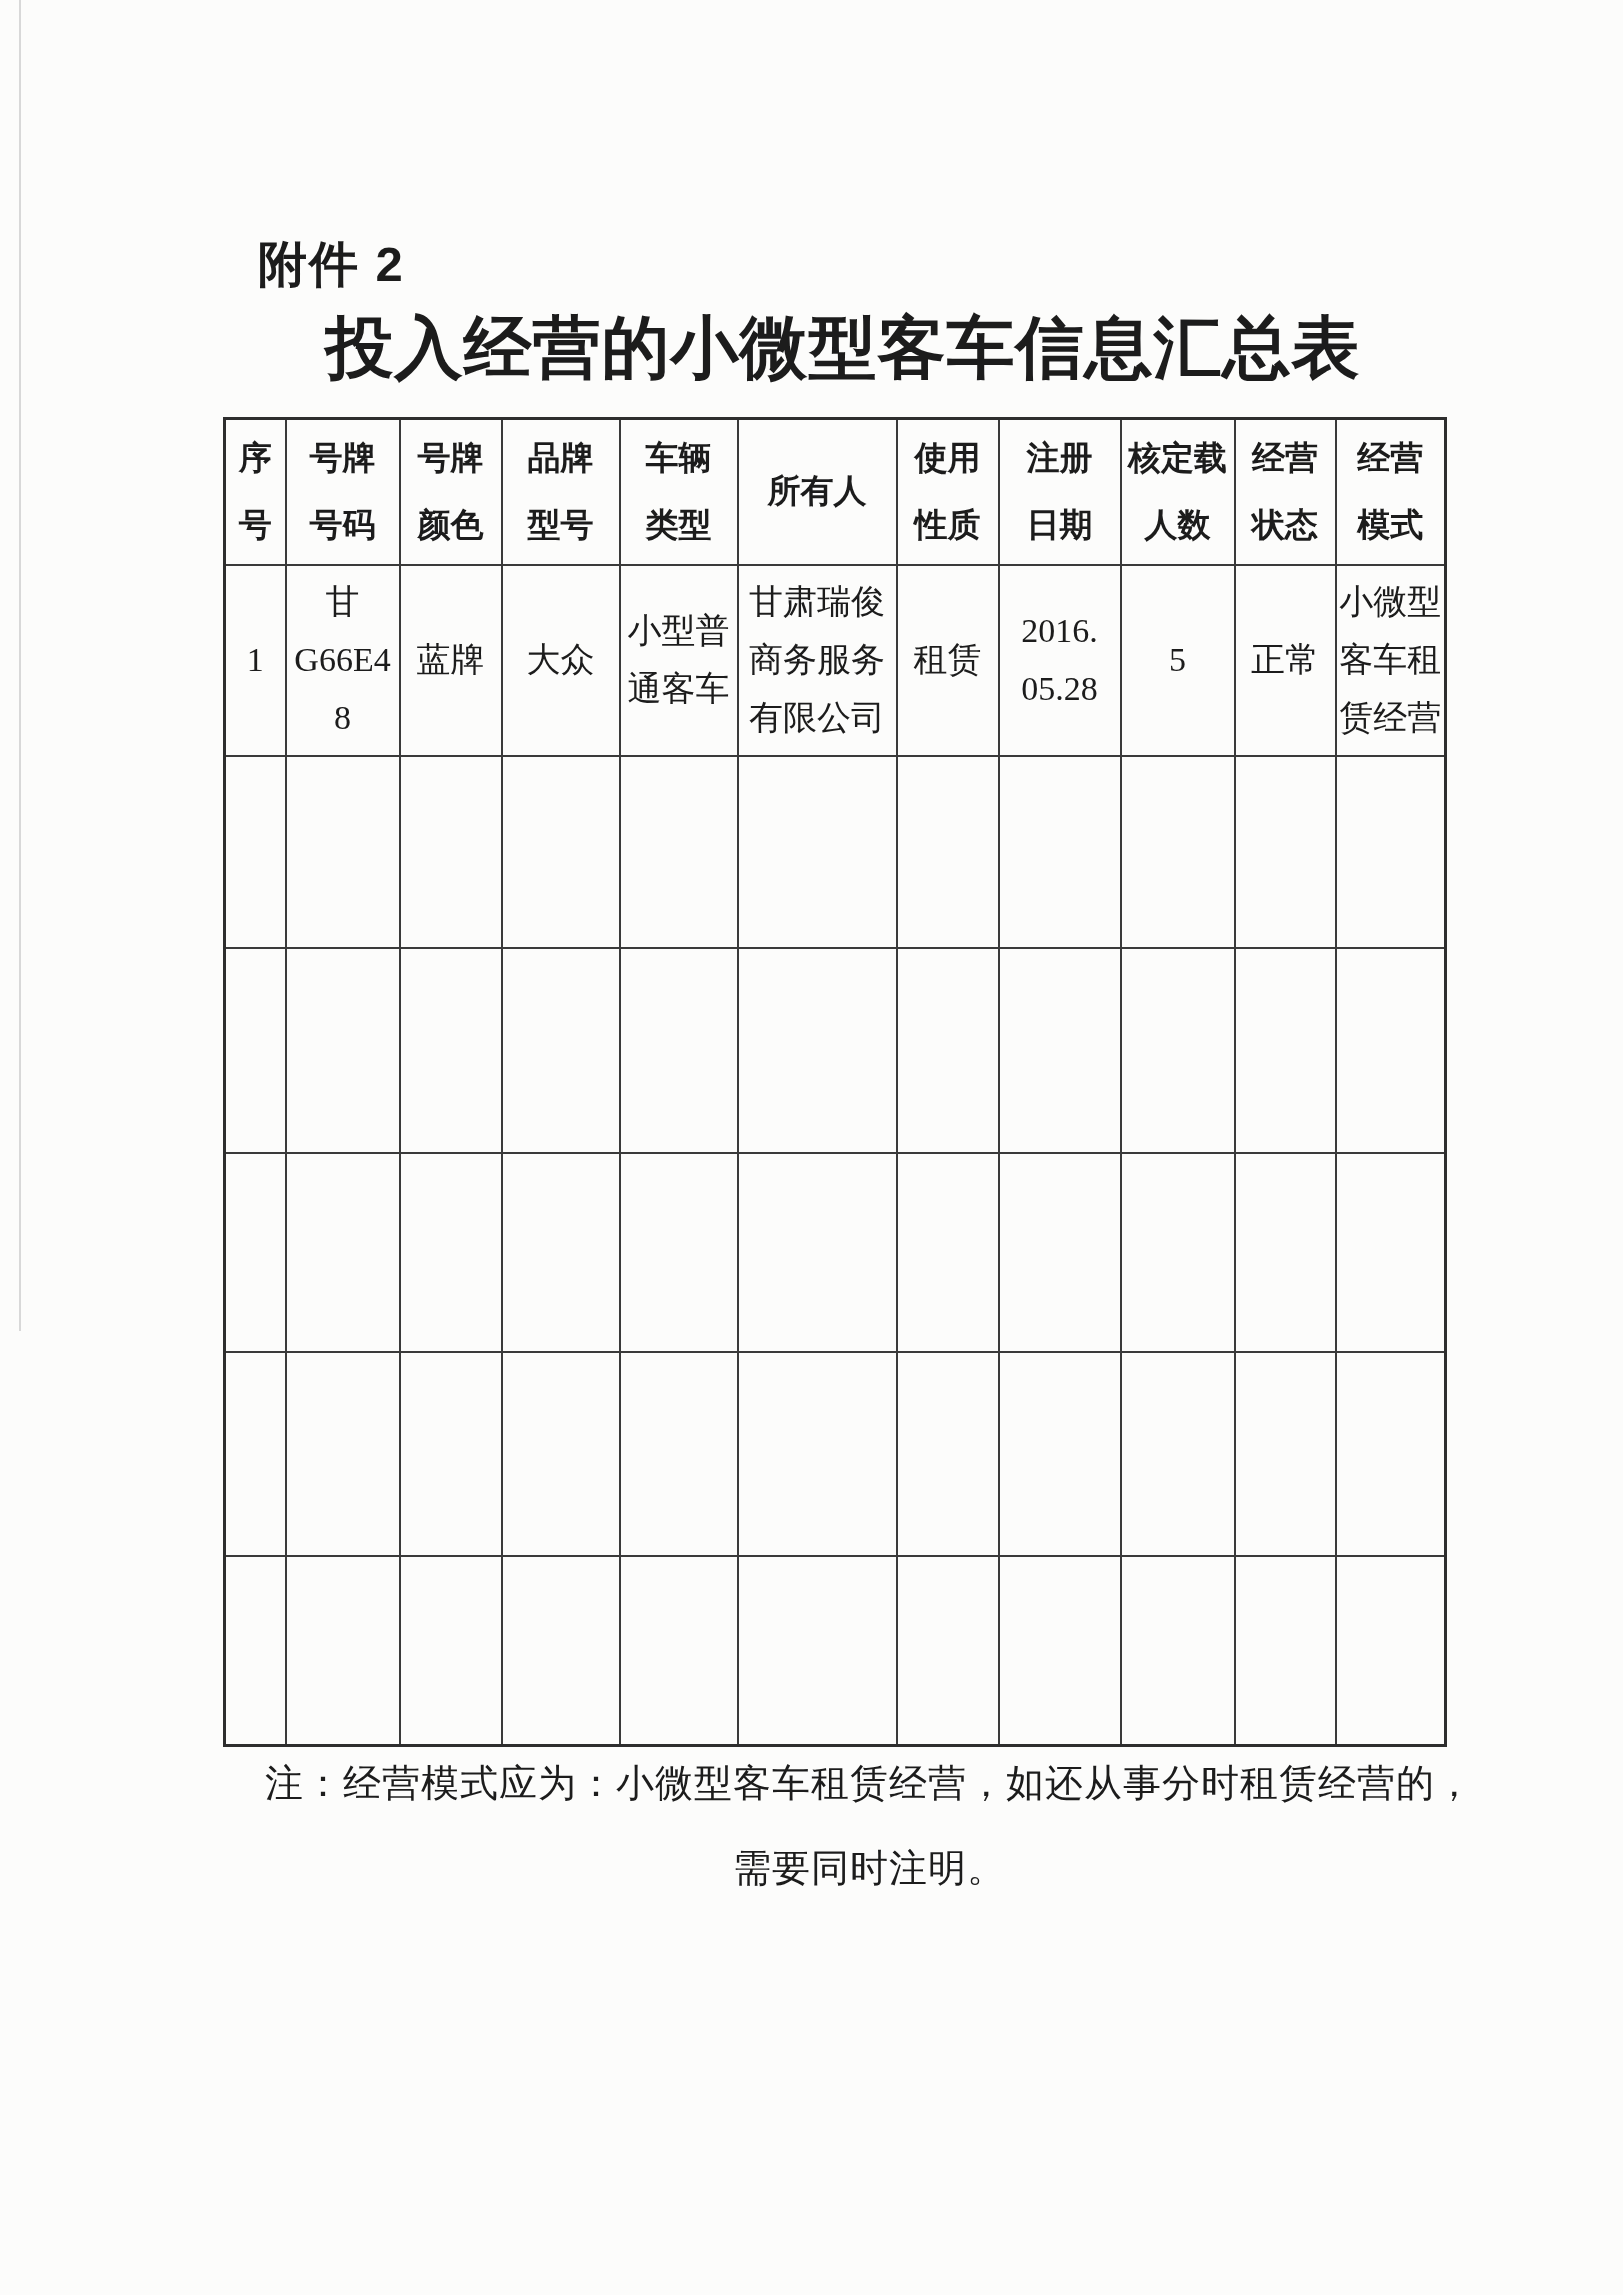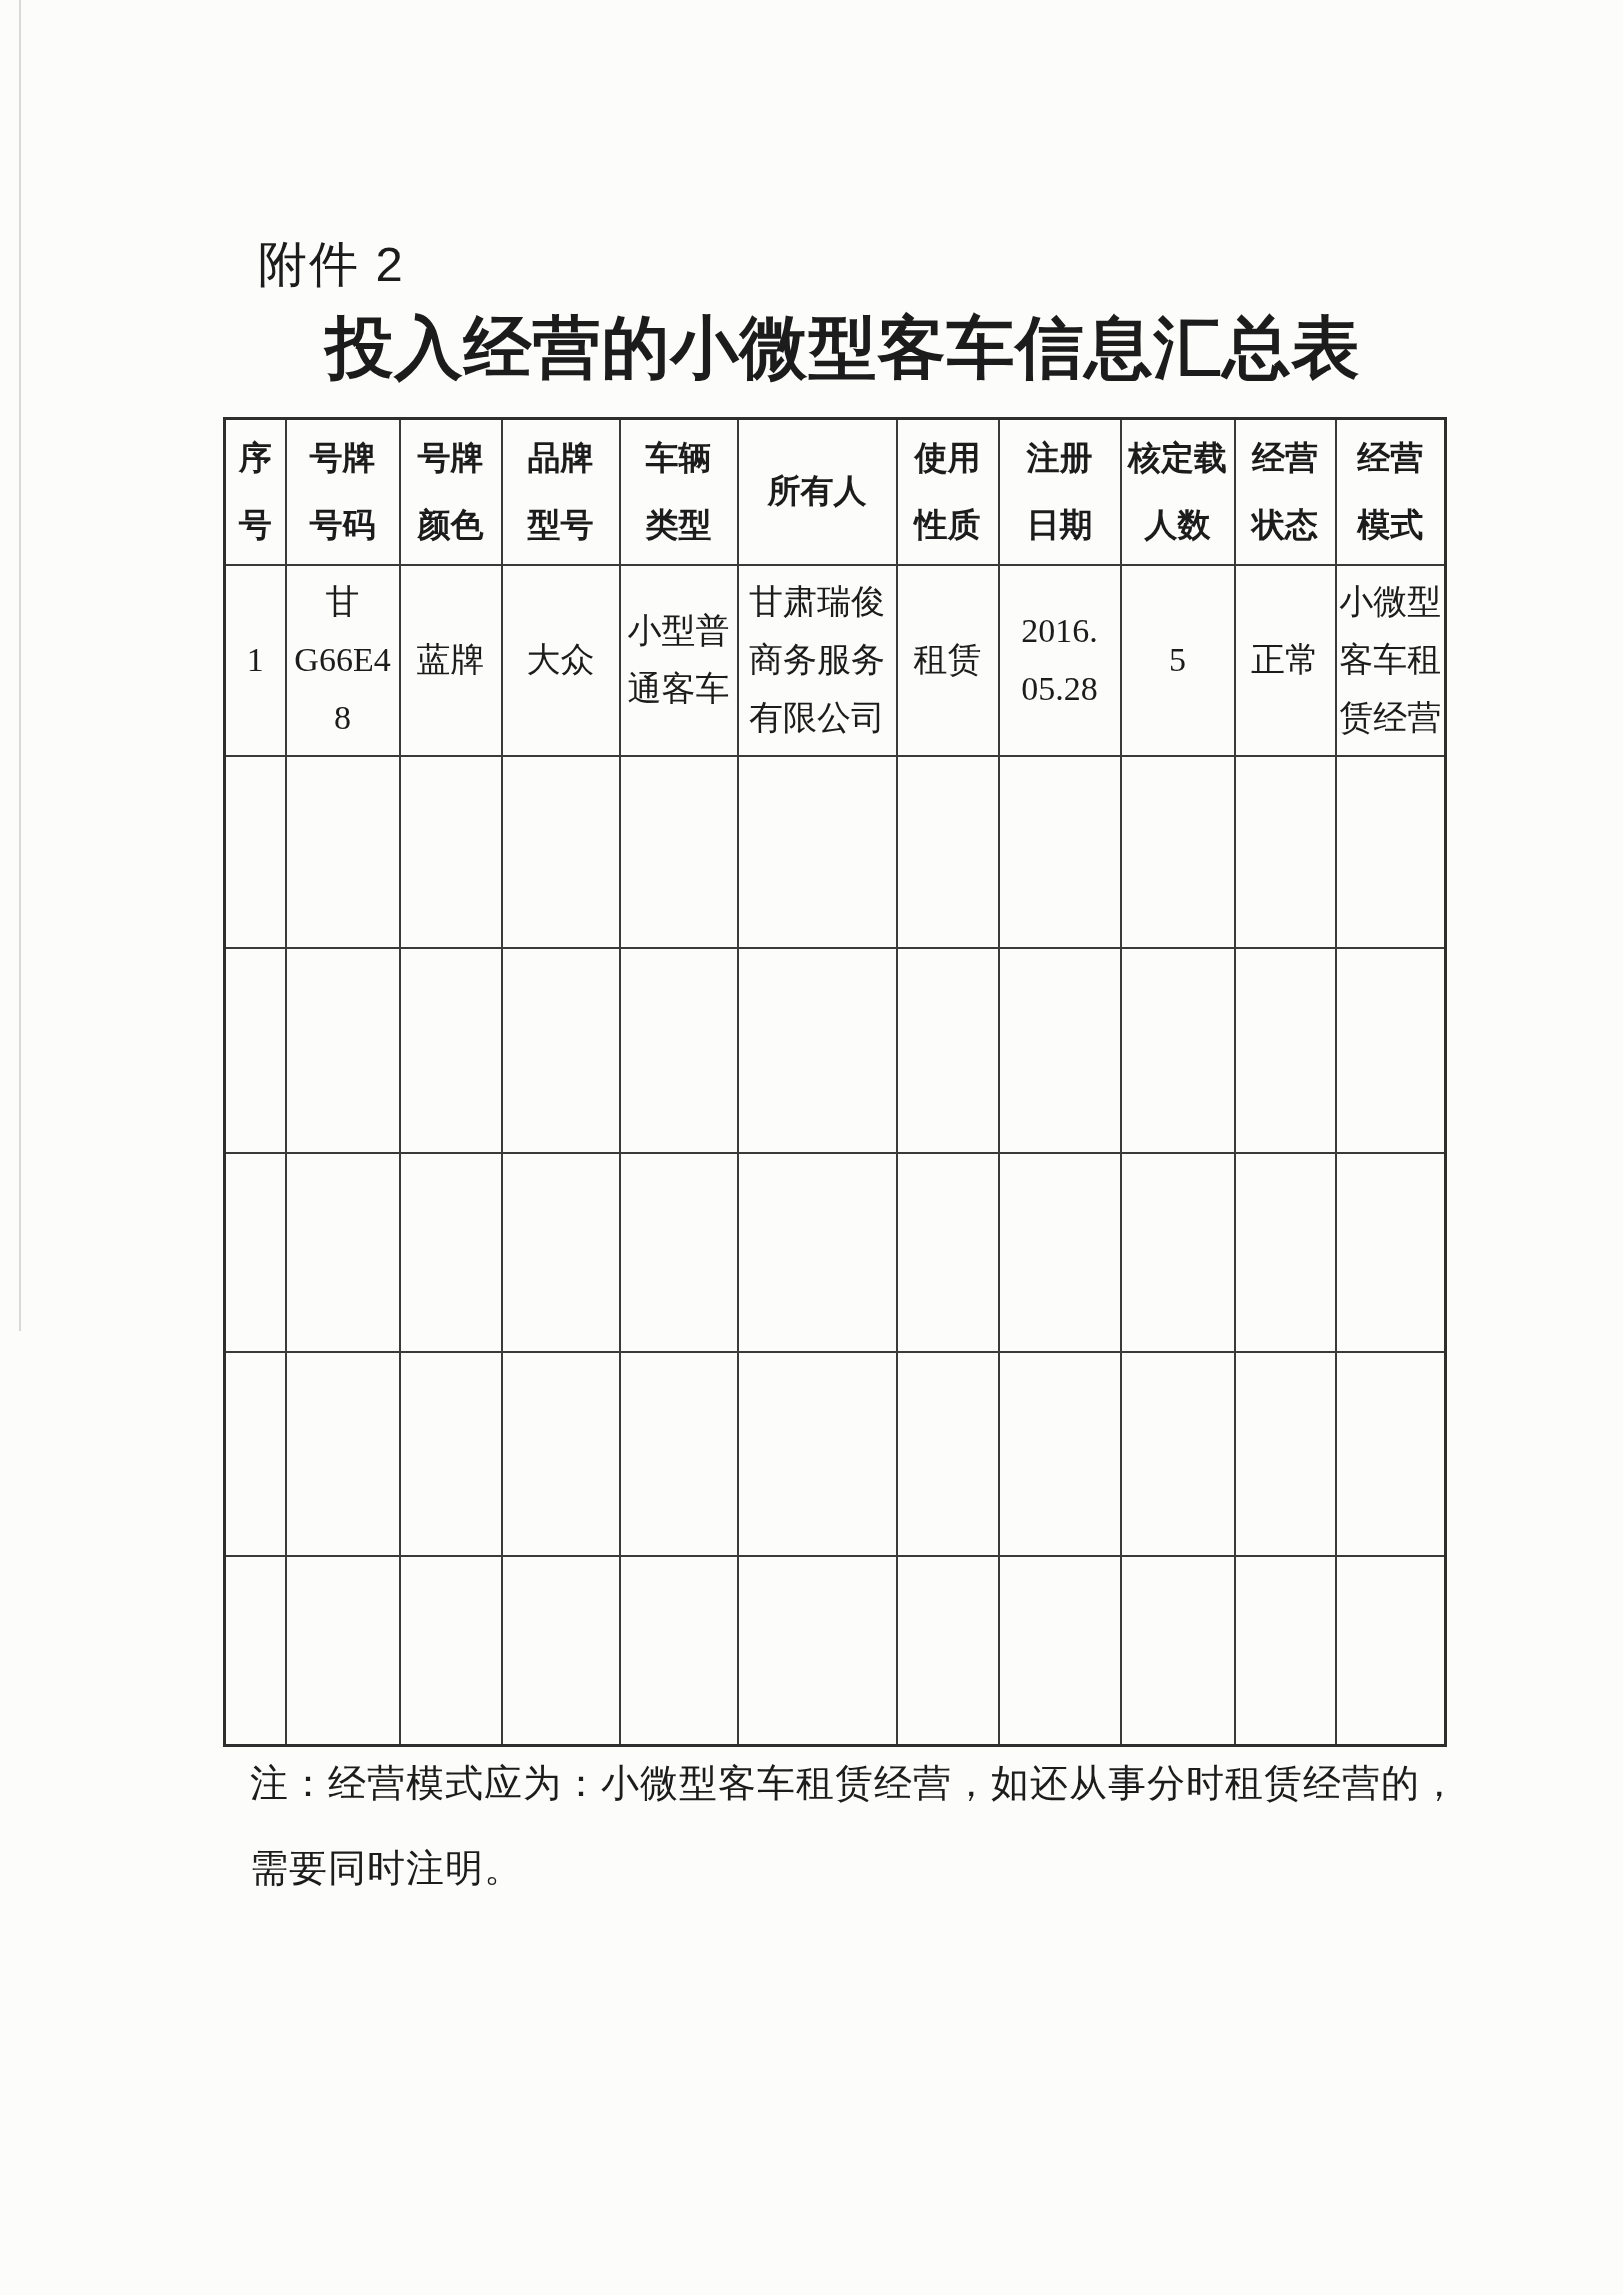--- a/index.html
+++ b/index.html
@@ -14,21 +14,21 @@
   .scan-edge {
     position: absolute;
     left: 19.4px; top: 0;
     width: 1.5px; height: 1331px;
     background: #d8d8d8;
   }
   .attachment-label {
     position: absolute;
     left: 258px; top: 234px;
     font-family: "Liberation Sans", "DejaVu Sans", sans-serif;
-    font-weight: 400;
+    font-weight: 700;
     font-size: 49px;
     line-height: 61px;
     letter-spacing: 2px;
     white-space: nowrap;
   }
   .doc-title {
     position: absolute;
     left: 31px; top: 303px;
     width: 1624px;
     text-align: center;
@@ -72,20 +72,21 @@
   tr.empty-row:nth-child(6) { height: 204px; }
   tr.empty-row:nth-child(7) { height: 190px; }
   .note {
     position: absolute;
     left: 250px; top: 1741px;
     width: 1239px;
     font-size: 38px;
     line-height: 85px;
     white-space: pre-line;
     letter-spacing: 1px;
+    text-align: center;
   }
 </style>
 </head>
 <body>
 
 <div class="scan-edge"></div>
 
 <div class="attachment-label">附件 2</div>
 
 <div class="doc-title">投入经营的小微型客车信息汇总表</div>

